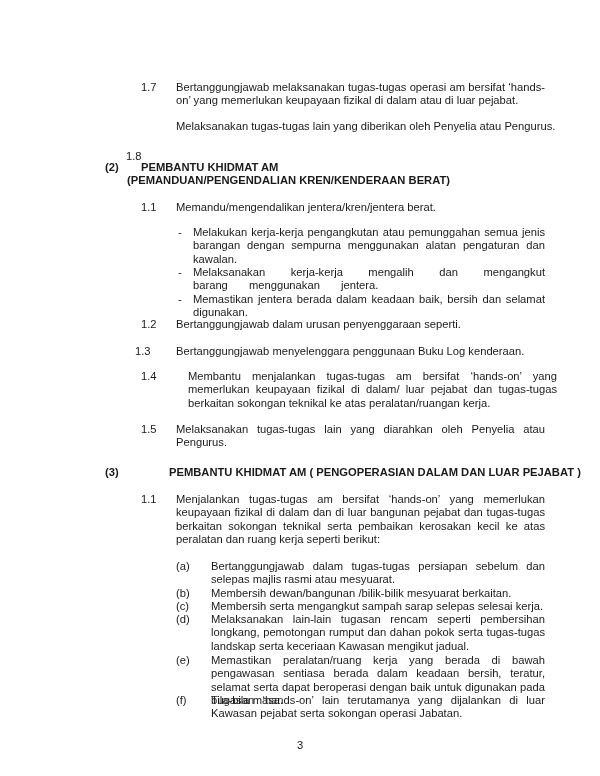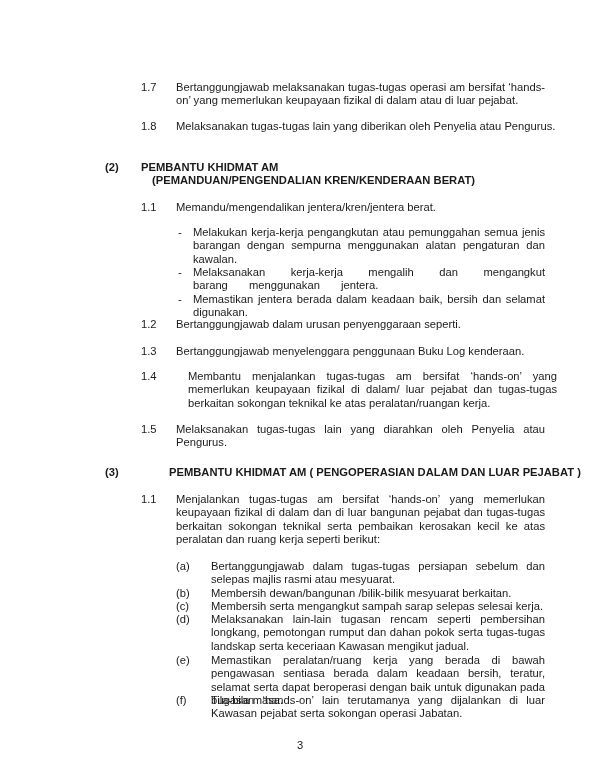--- a/index.html
+++ b/index.html
@@ -15,28 +15,28 @@
 </head>
 <body>
 
 <div class="page">
 
   <div class="blk" style="top:81px;left:0;width:600px;">
     <span class="num" style="left:141px;">1.7</span>
     <span class="txt" style="left:176px;width:369px;">Bertanggungjawab melaksanakan tugas-tugas operasi am bersifat ‘hands-on’ yang memerlukan keupayaan fizikal di dalam atau di luar pejabat.</span>
   </div>
   <div class="blk" style="top:120px;left:0;width:600px;">
-    <span class="num" style="left:141px;">1.8</span>
+    <span class="num" style="left:126px;margin-top:30px;">1.8</span>
     <span class="txt" style="left:176px;width:380px;">Melaksanakan tugas-tugas lain yang diberikan oleh Penyelia atau Pengurus.</span>
   </div>
 
   <div class="blk bold" style="top:161px;left:0;width:600px;">
     <span class="num" style="left:105px;">(2)</span>
     <span class="txt" style="left:141px;width:400px;">PEMBANTU KHIDMAT AM</span>
-    <span class="txt" style="left:152px;top:13px;width:400px;">(PEMANDUAN/PENGENDALIAN KREN/KENDERAAN BERAT)</span>
+    <span class="txt" style="left:127px;top:13px;width:400px;">(PEMANDUAN/PENGENDALIAN KREN/KENDERAAN BERAT)</span>
   </div>
 
   <div class="blk" style="top:201px;left:0;width:600px;">
     <span class="num" style="left:141px;">1.1</span>
     <span class="txt" style="left:176px;width:369px;">Memandu/mengendalikan jentera/kren/jentera berat.</span>
   </div>
   <div class="blk" style="top:226px;left:0;width:600px;">
     <span class="num" style="left:178px;">-</span>
     <span class="txt" style="left:193px;width:352px;">Melakukan kerja-kerja pengangkutan atau pemunggahan semua jenis barangan dengan sempurna menggunakan alatan pengaturan dan kawalan.</span>
   </div>
@@ -47,21 +47,21 @@
   <div class="blk" style="top:293px;left:0;width:600px;">
     <span class="num" style="left:178px;">-</span>
     <span class="txt" style="left:193px;width:352px;">Memastikan jentera berada dalam keadaan baik, bersih dan selamat digunakan.</span>
   </div>
 
   <div class="blk" style="top:318px;left:0;width:600px;">
     <span class="num" style="left:141px;">1.2</span>
     <span class="txt" style="left:176px;width:369px;">Bertanggungjawab dalam urusan penyenggaraan seperti.</span>
   </div>
   <div class="blk" style="top:345px;left:0;width:600px;">
-    <span class="num" style="left:141px;">1.3</span>
+    <span class="num" style="left:135px;">1.3</span>
     <span class="txt" style="left:176px;width:369px;">Bertanggungjawab menyelenggara penggunaan Buku Log kenderaan.</span>
   </div>
   <div class="blk" style="top:370px;left:0;width:600px;">
     <span class="num" style="left:141px;">1.4</span>
     <span class="txt" style="left:176px;width:369px;margin-left:12px;">Membantu menjalankan tugas-tugas am bersifat ‘hands-on’ yang memerlukan keupayaan fizikal di dalam/ luar pejabat dan tugas-tugas berkaitan sokongan teknikal ke atas peralatan/ruangan kerja.</span>
   </div>
   <div class="blk" style="top:423px;left:0;width:600px;">
     <span class="num" style="left:141px;">1.5</span>
     <span class="txt" style="left:176px;width:369px;">Melaksanakan tugas-tugas lain yang diarahkan oleh Penyelia atau Pengurus.</span>
   </div>

